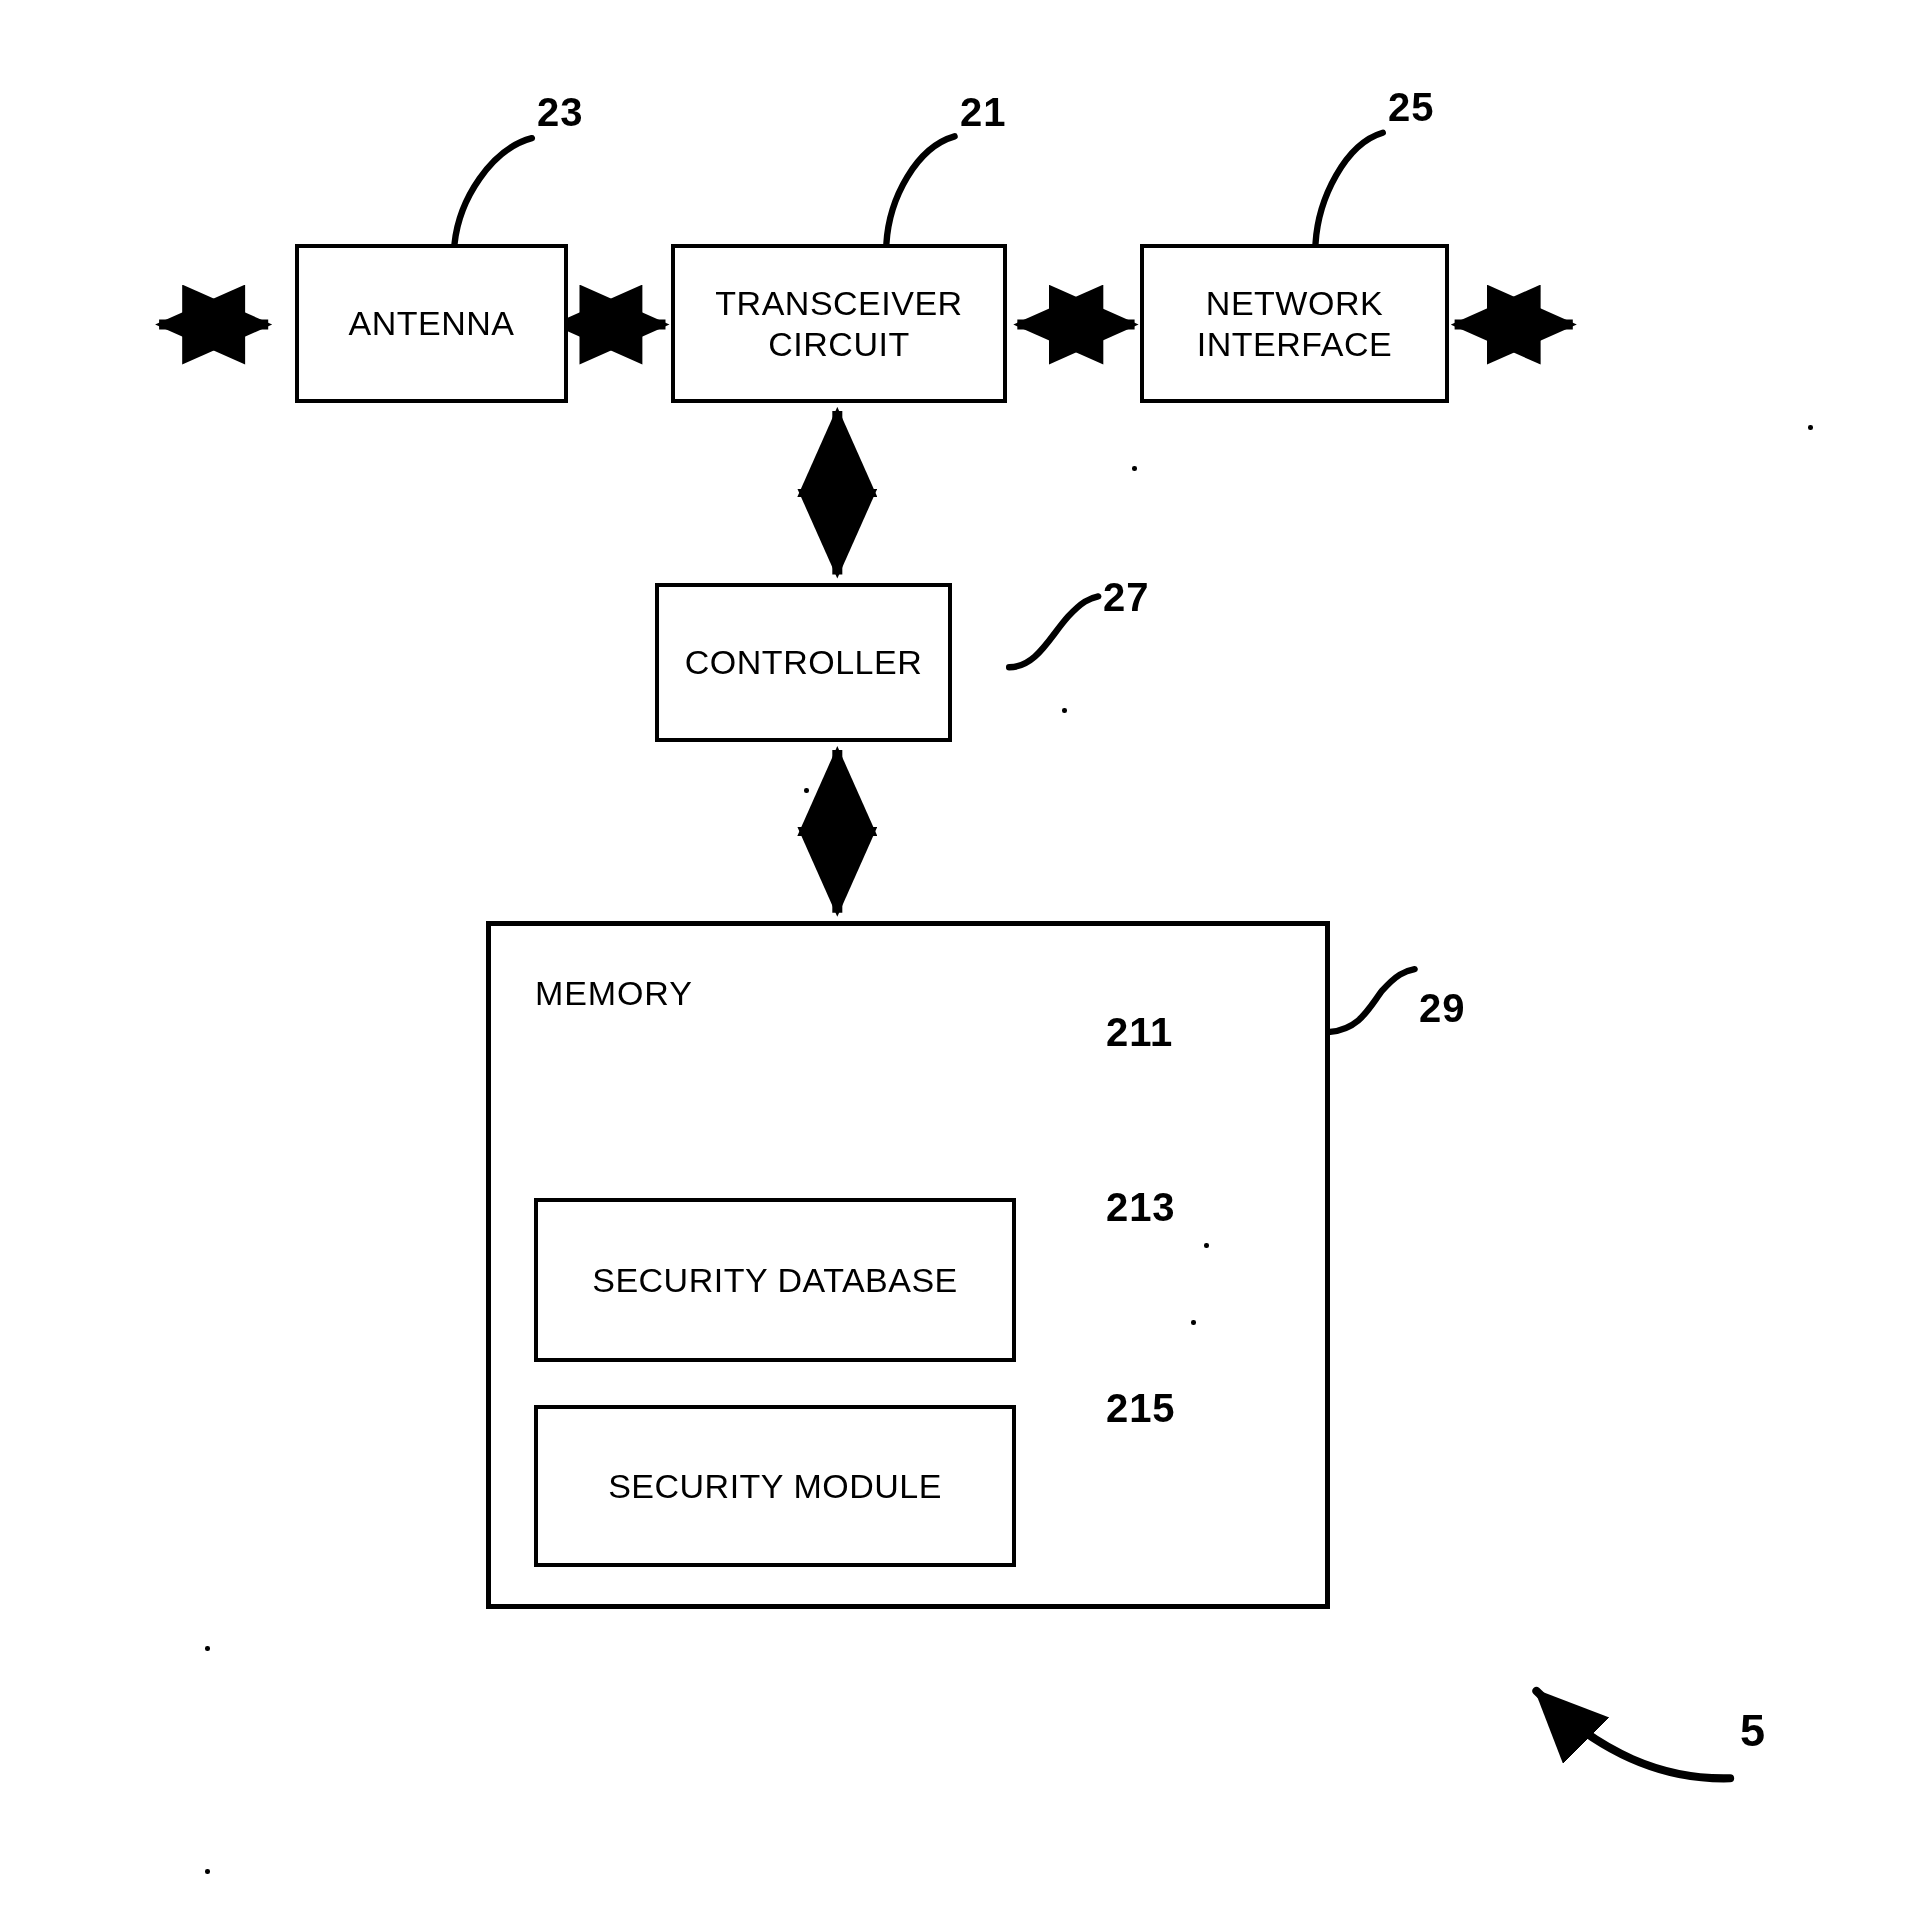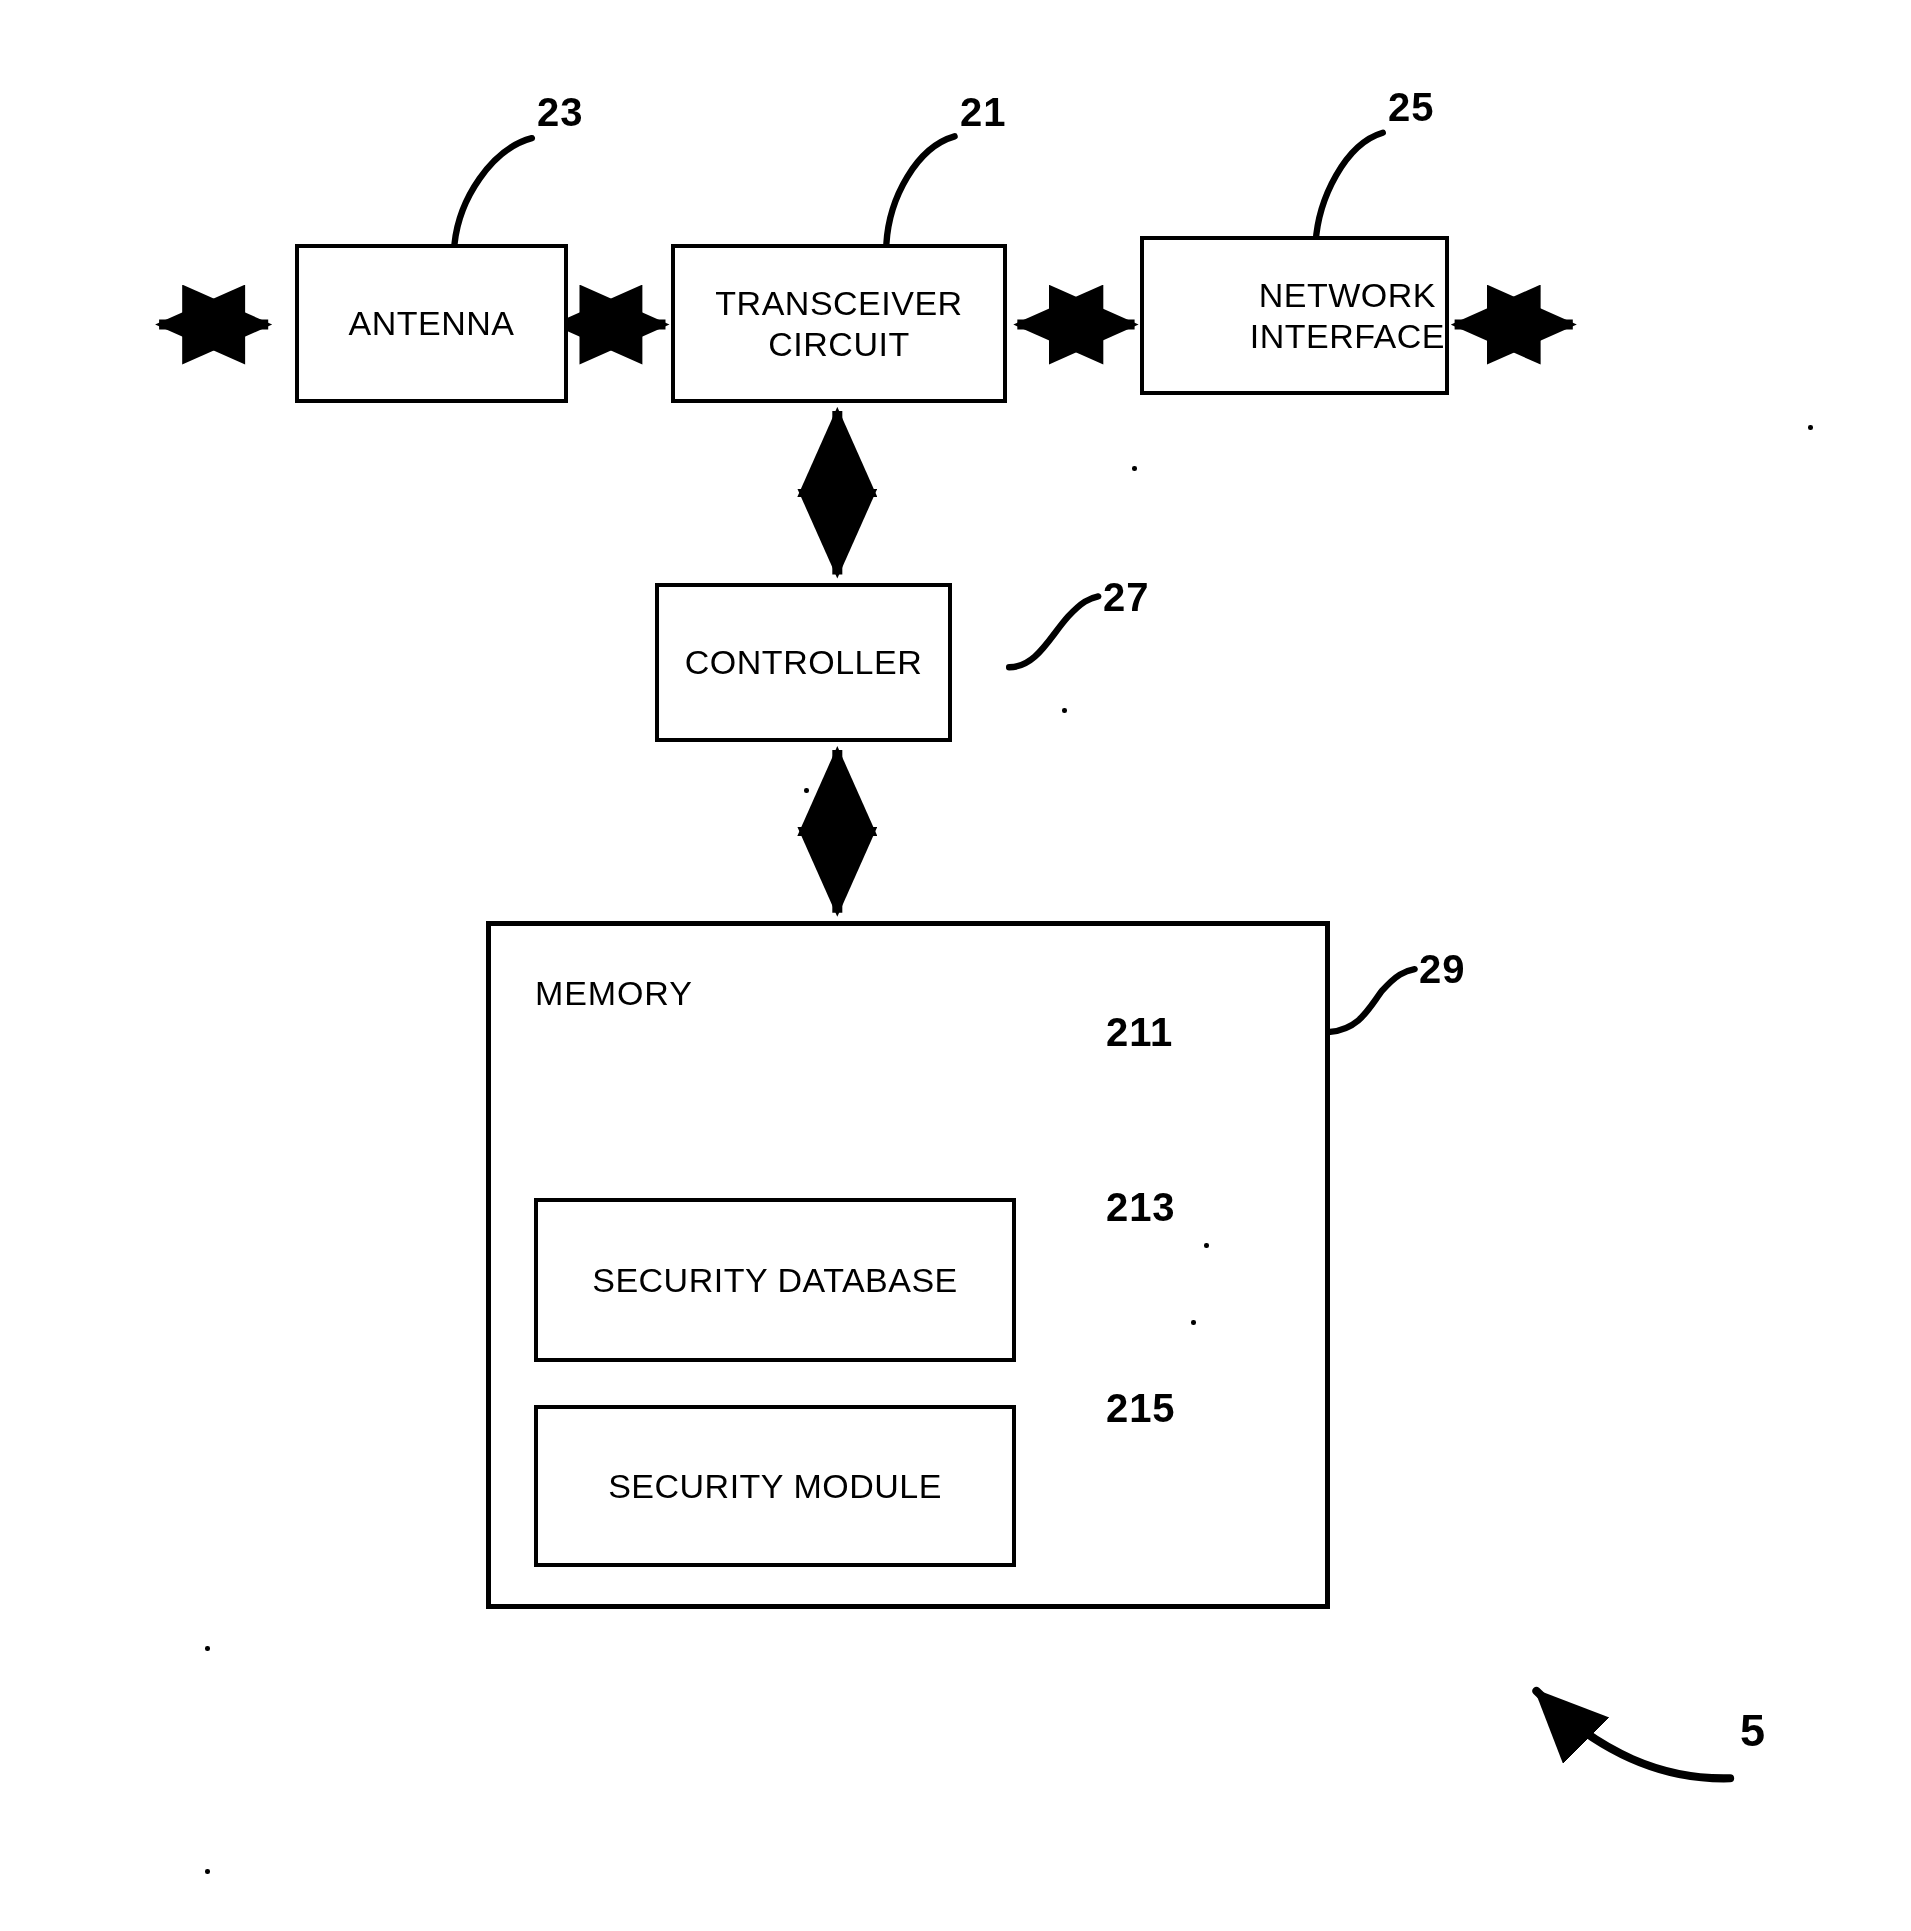--- a/index.html
+++ b/index.html
@@ -50,23 +50,22 @@
   #blk-antenna {
     left: 273px; top: 244px; width: 273px; height: 159px;
     font-size: 34px;
     margin-left: 22px;
   }
   #blk-transceiver {
     left: 671px; top: 244px; width: 336px; height: 159px;
     font-size: 34px;
   }
   #blk-network {
-    left: 1140px; top: 236px; width: 309px; height: 159px;
-    font-size: 34px;
-    justify-content: flex-end;
+    left: 1140px; top: 244px; width: 309px; height: 159px;
+    font-size: 34px;
   }
   #blk-controller {
     left: 655px; top: 583px; width: 297px; height: 159px;
     font-size: 34px;
   }
 
   
   #blk-memory {
     left: 486px; top: 921px; width: 844px; height: 688px;
     display: block;
@@ -102,21 +101,21 @@
     position: absolute;
     font-size: 40px;
     font-weight: bold;
     letter-spacing: 0.9px;
     white-space: nowrap;
   }
   #ref-23  { left: 537px;  top: 90px; }
   #ref-21  { left: 960px; top: 90px; }
   #ref-25  { left: 1388px; top: 85px; }
   #ref-27  { left: 1103px; top: 575px; }
-  #ref-29  { left: 1419px; top: 947px; }
+  #ref-29  { left: 1419px; top: 986px; }
   #ref-211 { left: 1106px; top: 1010px; }
   #ref-213 { left: 1106px; top: 1185px; text-align: right; }
   #ref-215 { left: 1106px; top: 1386px; }
   #ref-5   { left: 1740px; top: 1705px; font-size: 45px; }
 
   
   .speck {
     position: absolute;
     width: 4.5px; height: 4.5px;
     background: #000000;

